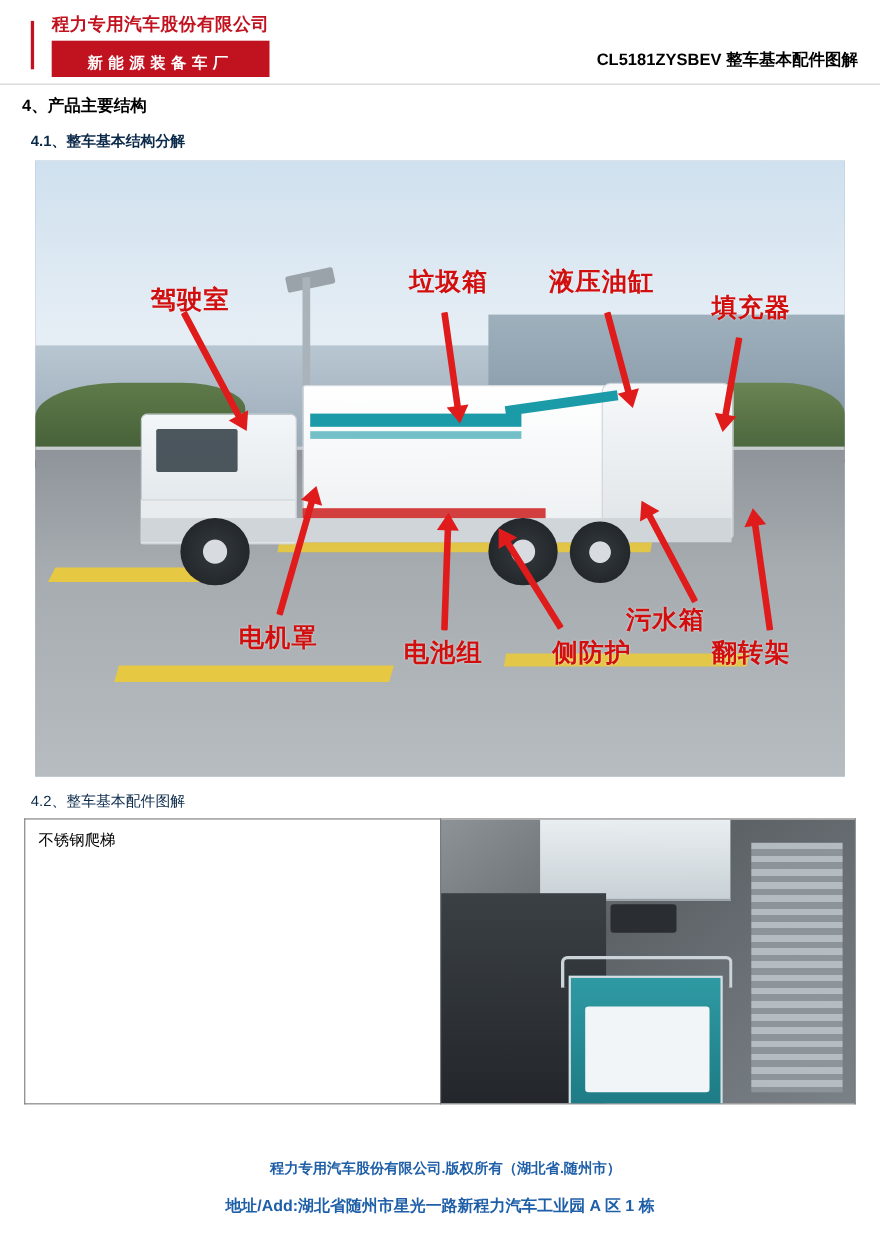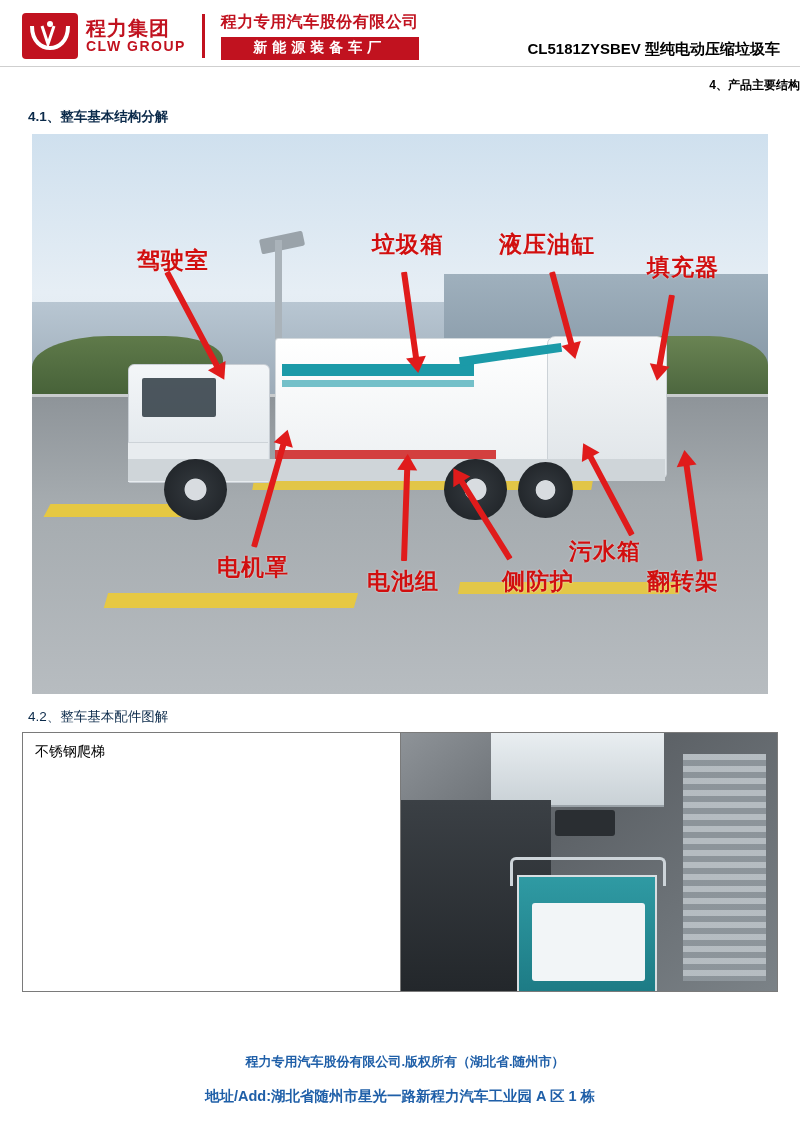--- a/index.html
+++ b/index.html
@@ -74,40 +74,39 @@
     font-size: 16px;
     font-weight: bold;
     letter-spacing: 0.5px;
   }
   .company-sub {
     background: #c1121f;
     color: #ffffff;
     font-size: 14px;
     font-weight: bold;
     letter-spacing: 5px;
-    padding: 2px 6px 3px 6px;
+    padding: 12px 6px 3px 6px;
     text-align: center;
   }
   .doc-title {
     margin-left: auto;
     font-size: 15px;
     font-weight: bold;
     padding-top: 26px;
     white-space: nowrap;
   }
 
   
   .h-red-line {
     border-top: 1px solid #cfcfcf;
   }
   .sec-title {
-    font-size: 12px;
+    font-size: 15px;
     font-weight: bold;
     margin: 10px 0 0 20px;
-    text-align: right;
   }
   .sub-title {
     font-size: 13.5px;
     font-weight: bold;
     color: #0b2a4a;
     margin: 14px 0 8px 28px;
   }
   .sub-title2 {
     font-size: 13.5px;
     font-weight: normal;
@@ -337,39 +336,26 @@
   .foot2 {
     color: #1f5fa8;
     font-size: 14.5px;
     font-weight: bold;
   }
 </style>
 </head>
 <body>
 
 <div class="header">
-  <div class="logo-block">
-    <div class="logo-mark">
-      <svg width="44" height="32" viewBox="0 0 44 32" aria-hidden="true">
-        <path d="M4 6 C4 22, 14 28, 22 28 C30 28, 40 22, 40 6" fill="none" stroke="#ffffff" stroke-width="4"></path>
-        <path d="M14 6 L20 24 L26 6" fill="none" stroke="#ffffff" stroke-width="3"></path>
-        <circle cx="22" cy="4" r="3" fill="#ffffff"></circle>
-      </svg>
-    </div>
-    <div class="logo-text">
-      <span class="logo-cn">程力集团</span>
-      <span class="logo-en">CLW GROUP</span>
-    </div>
-  </div>
   <div class="vbar"></div>
   <div class="company-block">
     <span class="company-cn">程力专用汽车股份有限公司</span>
     <span class="company-sub">新能源装备车厂</span>
   </div>
-  <div class="doc-title">CL5181ZYSBEV 型纯电动压缩垃圾车</div>
+  <div class="doc-title">CL5181ZYSBEV 整车基本配件图解</div>
 </div>
 <div class="h-red-line"></div>
 
 <div class="sec-title">4、产品主要结构</div>
 <div class="sub-title">4.1、整车基本结构分解</div>
 
 <div class="photo-wrap">
   <div class="sky"></div>
   <div class="far-building"></div>
   <div class="far-building2"></div>

